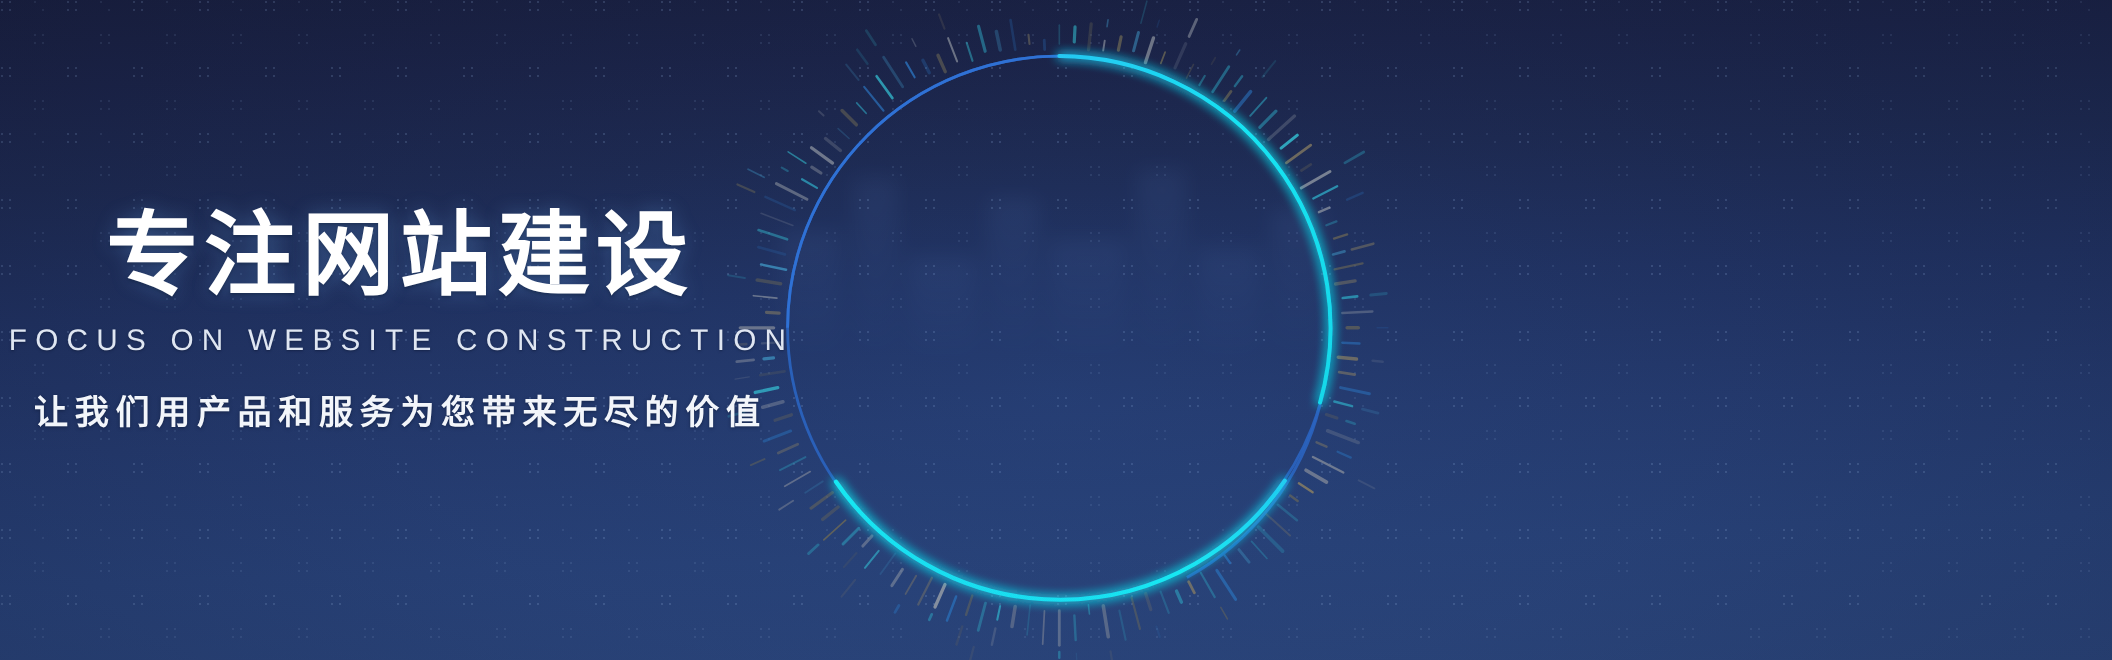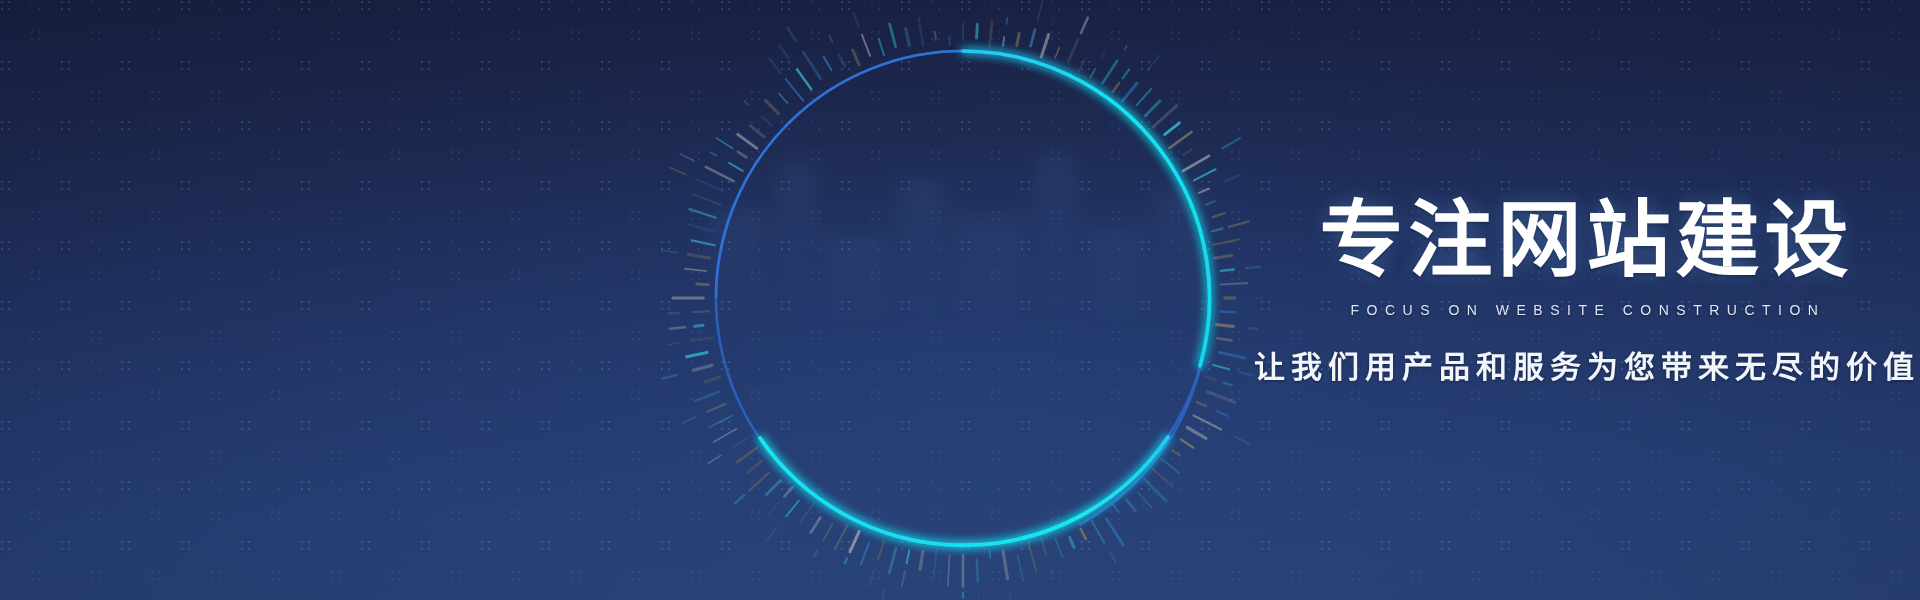--- a/index.html
+++ b/index.html
@@ -96,41 +96,41 @@
 
   
   .copy {
     position: absolute;
     left: 0;
     top: 0;
     width: 1920px;
     height: 600px;
     display: flex;
     flex-direction: column;
-    align-items: flex-end;
+    align-items: flex-start;
     justify-content: center;
     text-align: center;
   }
   .headline {
     font-family: "DejaVu Sans", "Liberation Sans", sans-serif;
     font-size: 84px;
     font-weight: 700;
     line-height: 1;
     color: #ffffff;
     letter-spacing: 5px;
     margin: 0;
     padding-left: 5px;
     text-shadow:
        0 0 18px rgba(120,185,255,0.28),
        0 2px 3px rgba(10,20,46,0.55);
     white-space: nowrap;
   }
   .subline {
     margin: 20px 0 0 0;
-    font-size: 14px;
+    font-size: 27px;
     font-weight: 400;
     letter-spacing: 7.5px;
     color: #dfe6f2;
     white-space: nowrap;
     padding-left: 8px;
     text-shadow: 0 1px 2px rgba(10,20,46,0.5);
   }
   .tagline {
     margin: 24px 0 0 0;
     font-family: "DejaVu Sans", "Liberation Sans", sans-serif;

